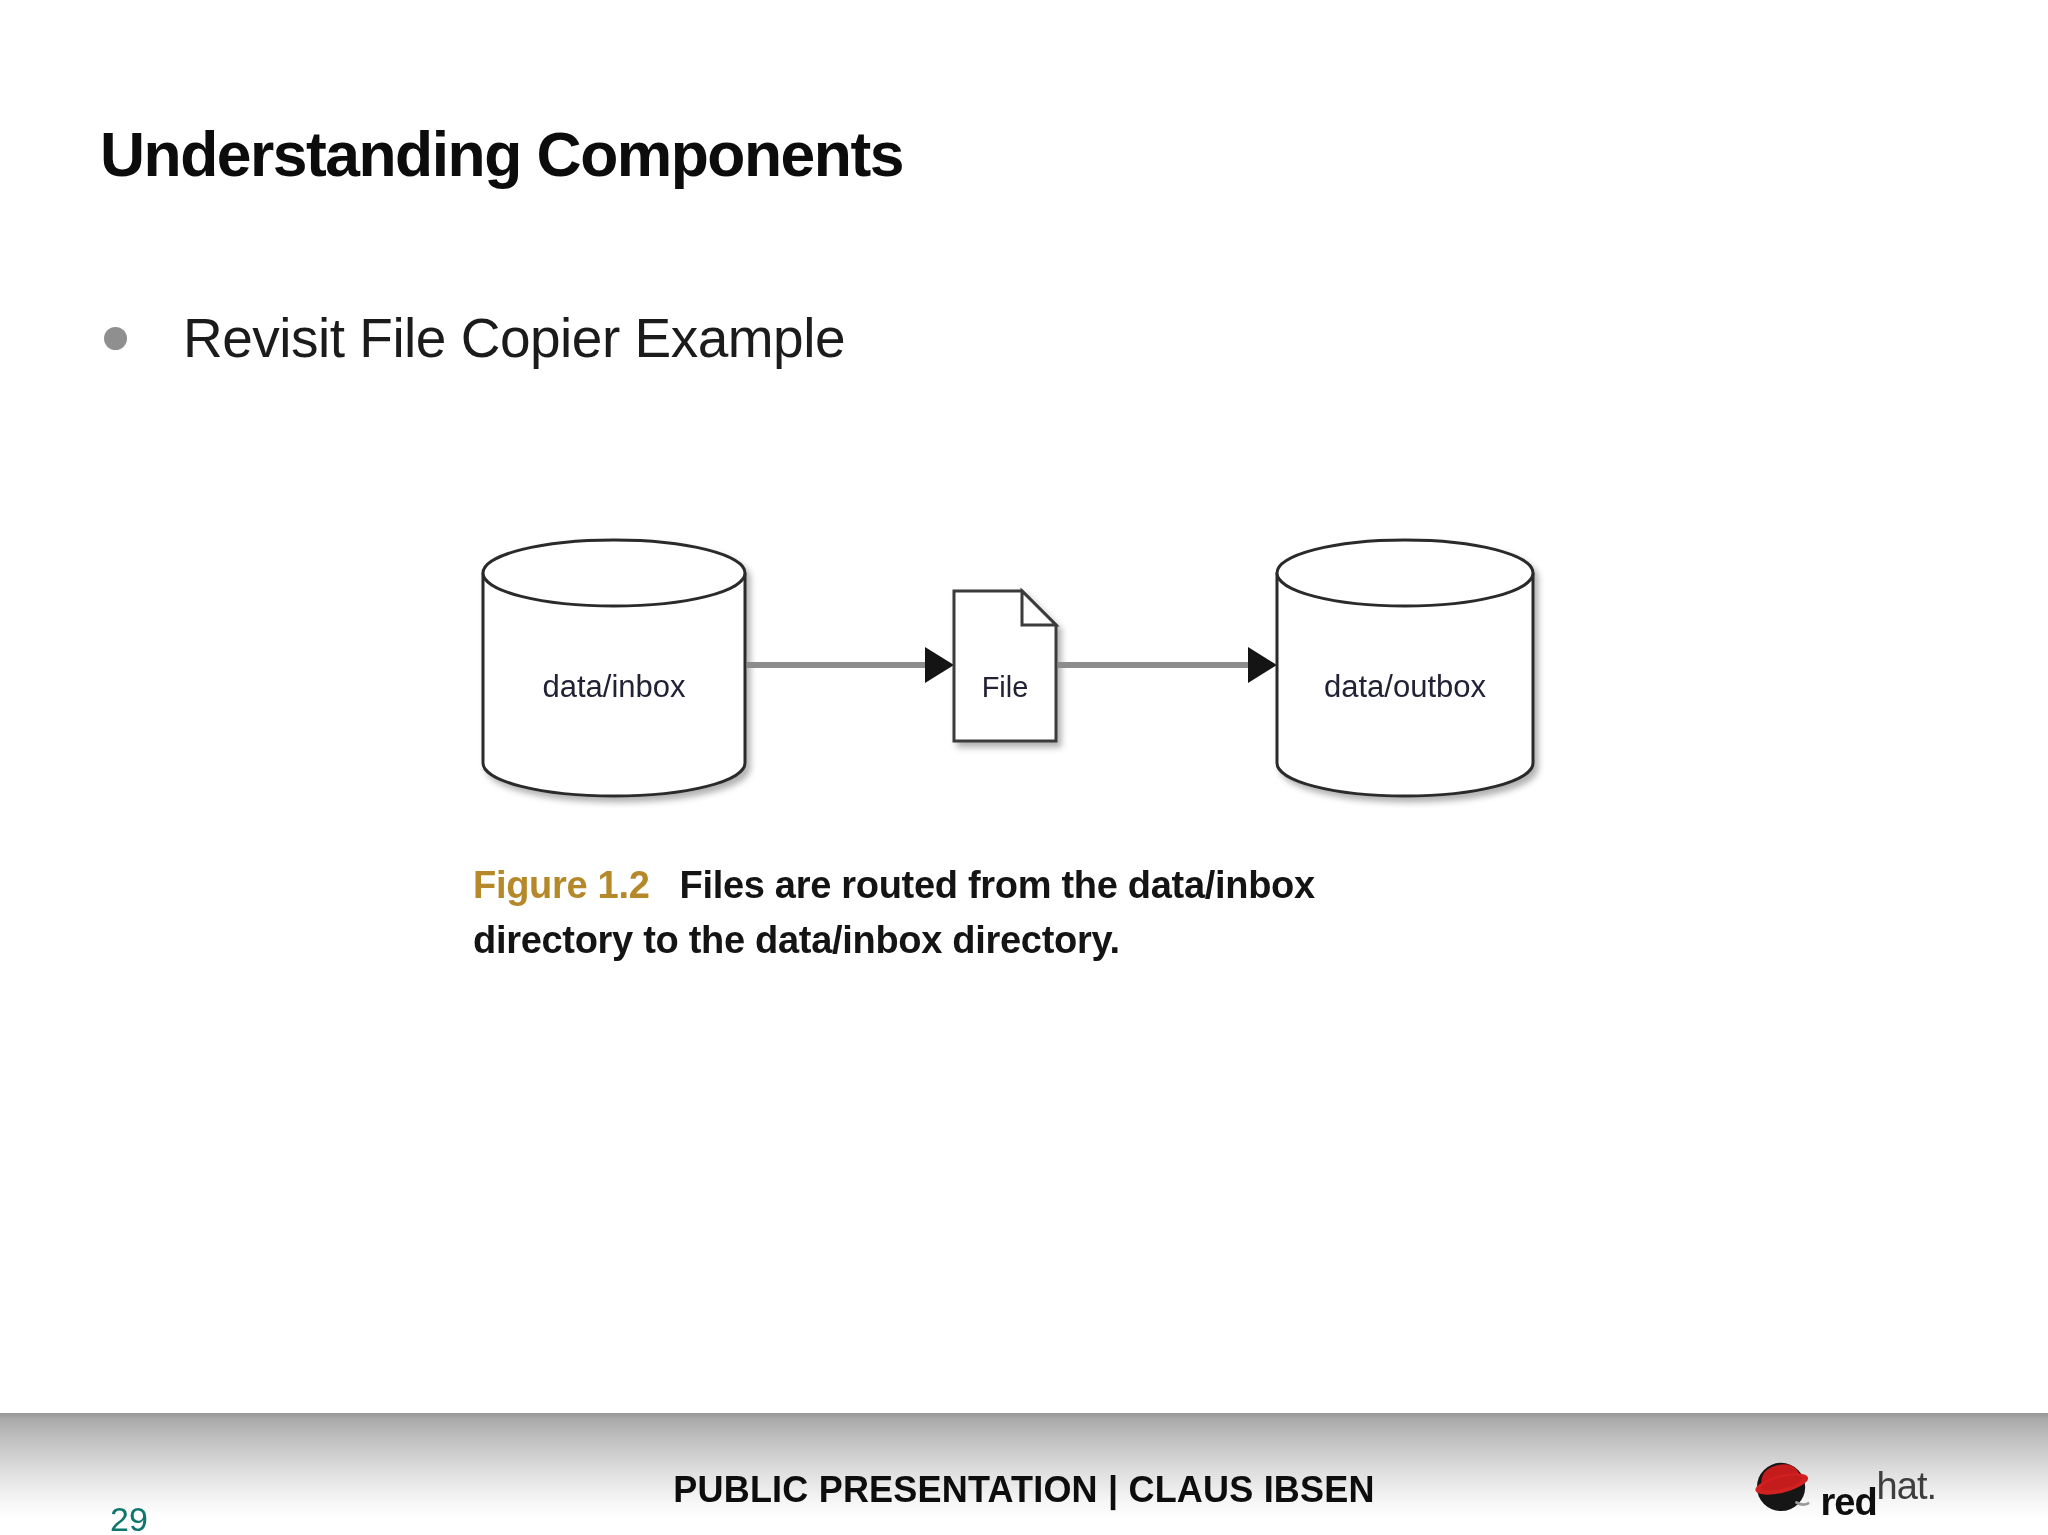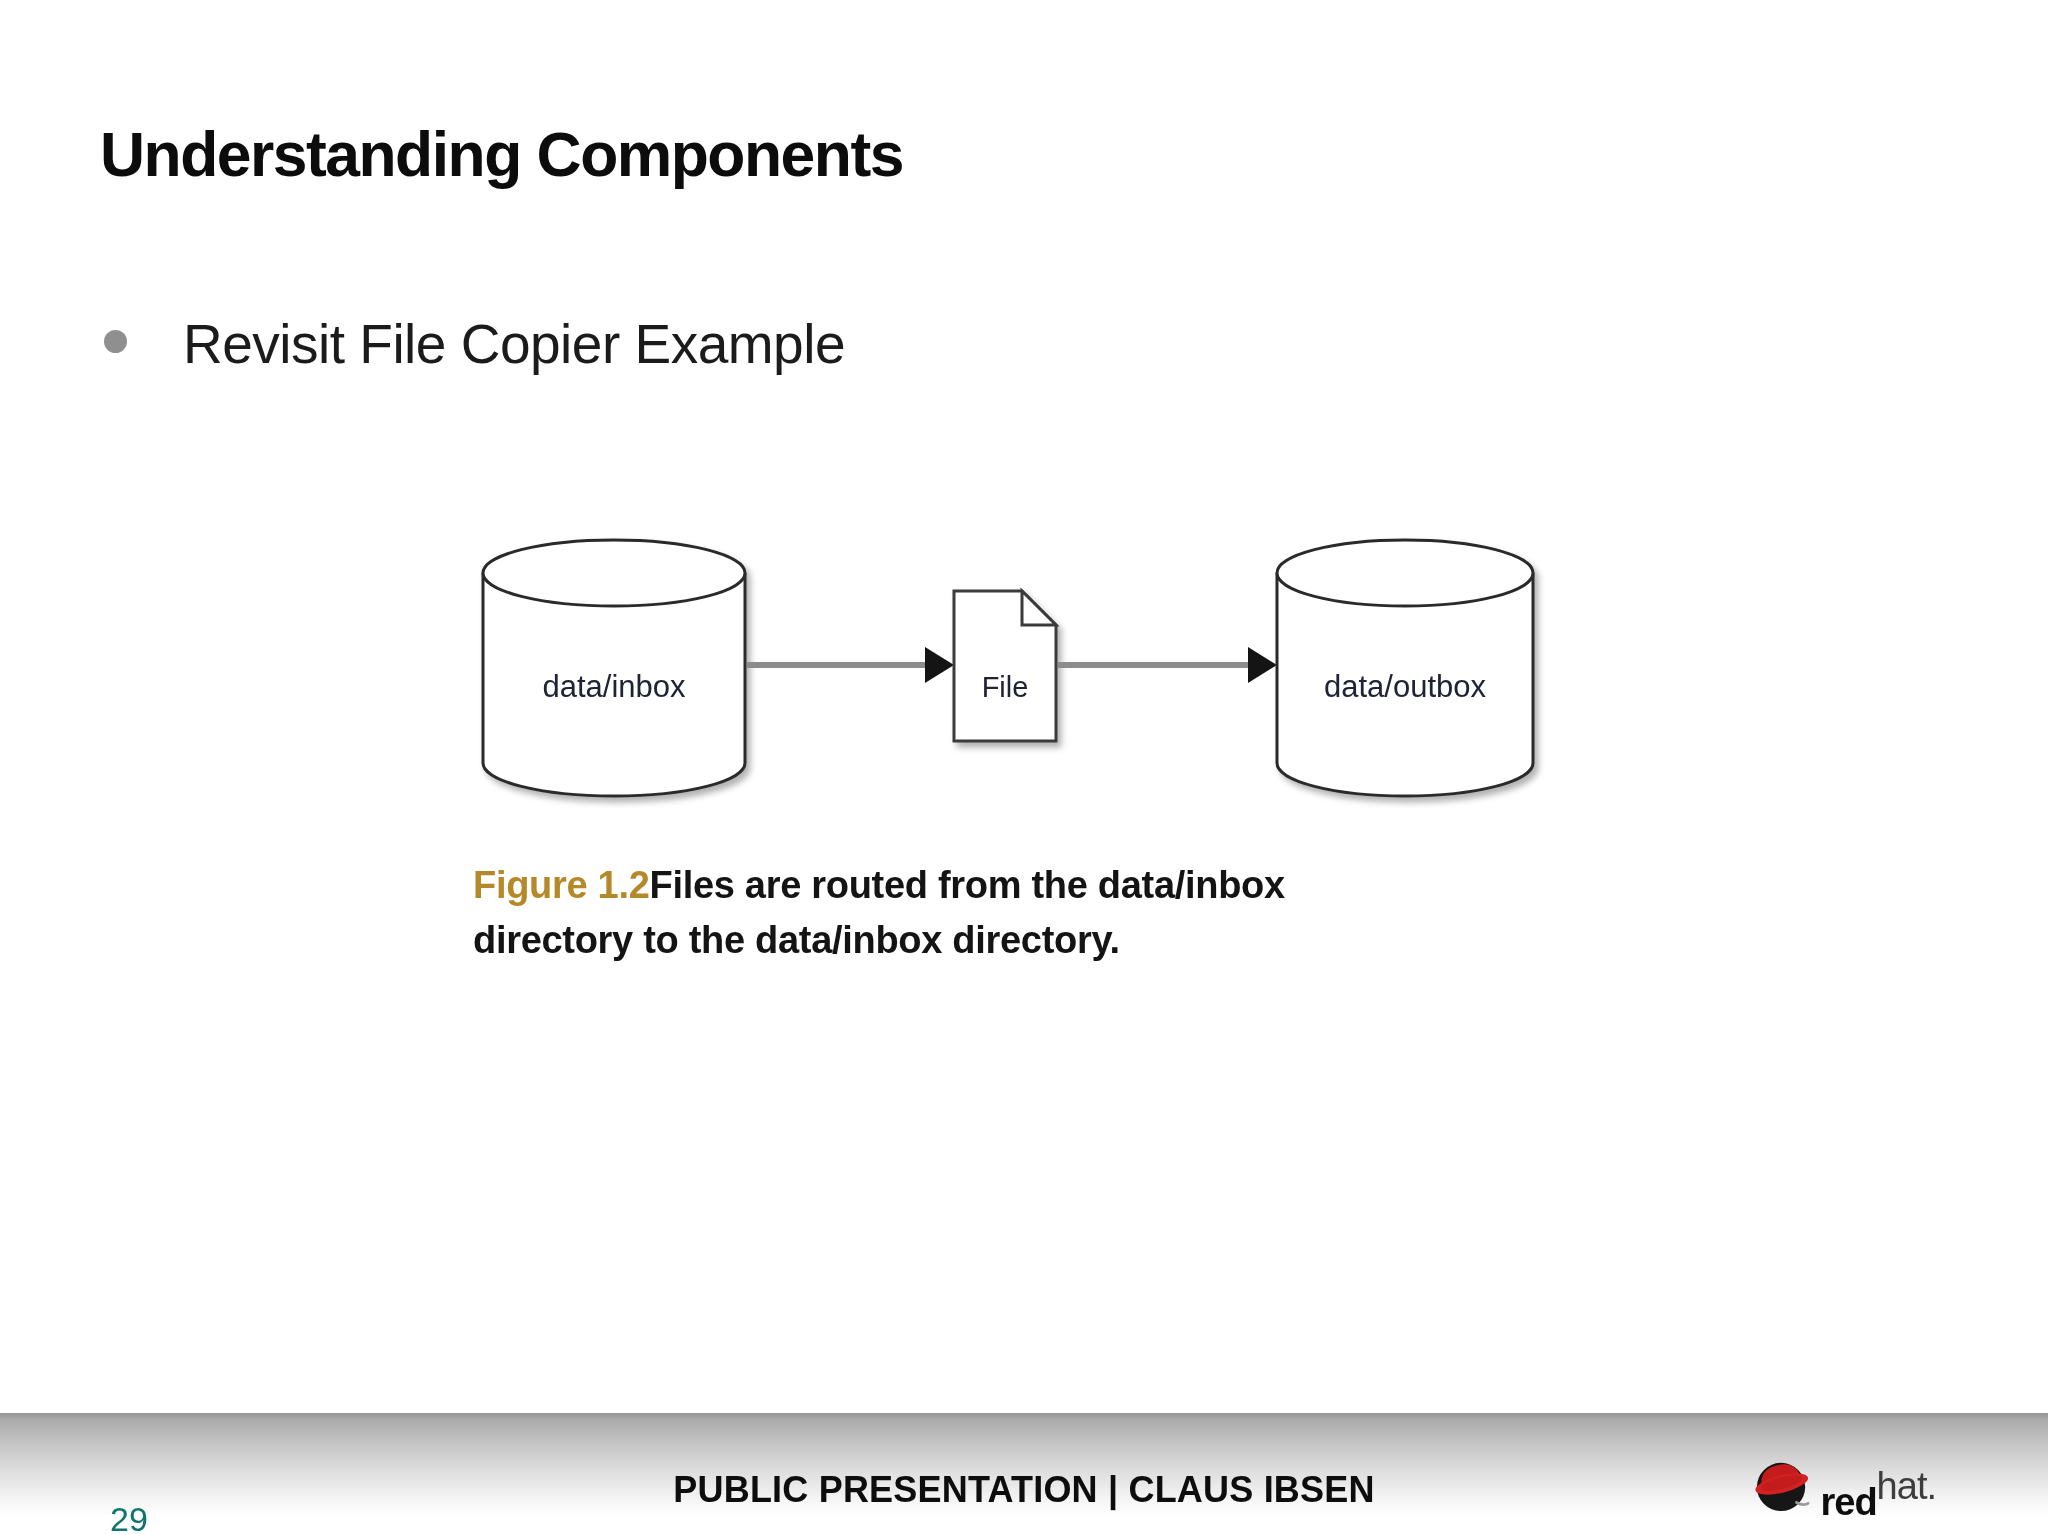--- a/index.html
+++ b/index.html
@@ -40,21 +40,20 @@
     background: #8f8f8f;
     margin-right: 56px;
     flex: 0 0 auto;
   }
   .bullet-text {
     font-size: 55px;
     font-weight: 400;
     color: #1b1b1b;
     letter-spacing: -0.5px;
     white-space: nowrap;
-    margin-top: 6px;
   }
 
   
   .figure { position: absolute; left: 0; top: 0; margin: 0; }
   .diagram-svg { position: absolute; left: 470px; top: 528px; }
   .diagram-label {
     font-family: "Liberation Sans", sans-serif;
     fill: #222236;
   }
 
@@ -63,20 +62,21 @@
     left: 473px; top: 858px;
     width: 1040px;
     font-size: 38px;
     font-weight: 700;
     line-height: 55px;
     color: #141414;
     letter-spacing: -0.3px;
   }
   .figure-caption-label {
     color: #b5882a;
+    margin-right: 30px;
   }
 
   
   .footer-bar {
     position: absolute;
     left: 0; top: 1413px;
     width: 2048px; height: 122px;
     background: linear-gradient(180deg,
       #969696 0px, #ababab 7px, #c2c2c2 28px,
       #dedede 58px, #f6f6f6 88px, #ffffff 105px);

